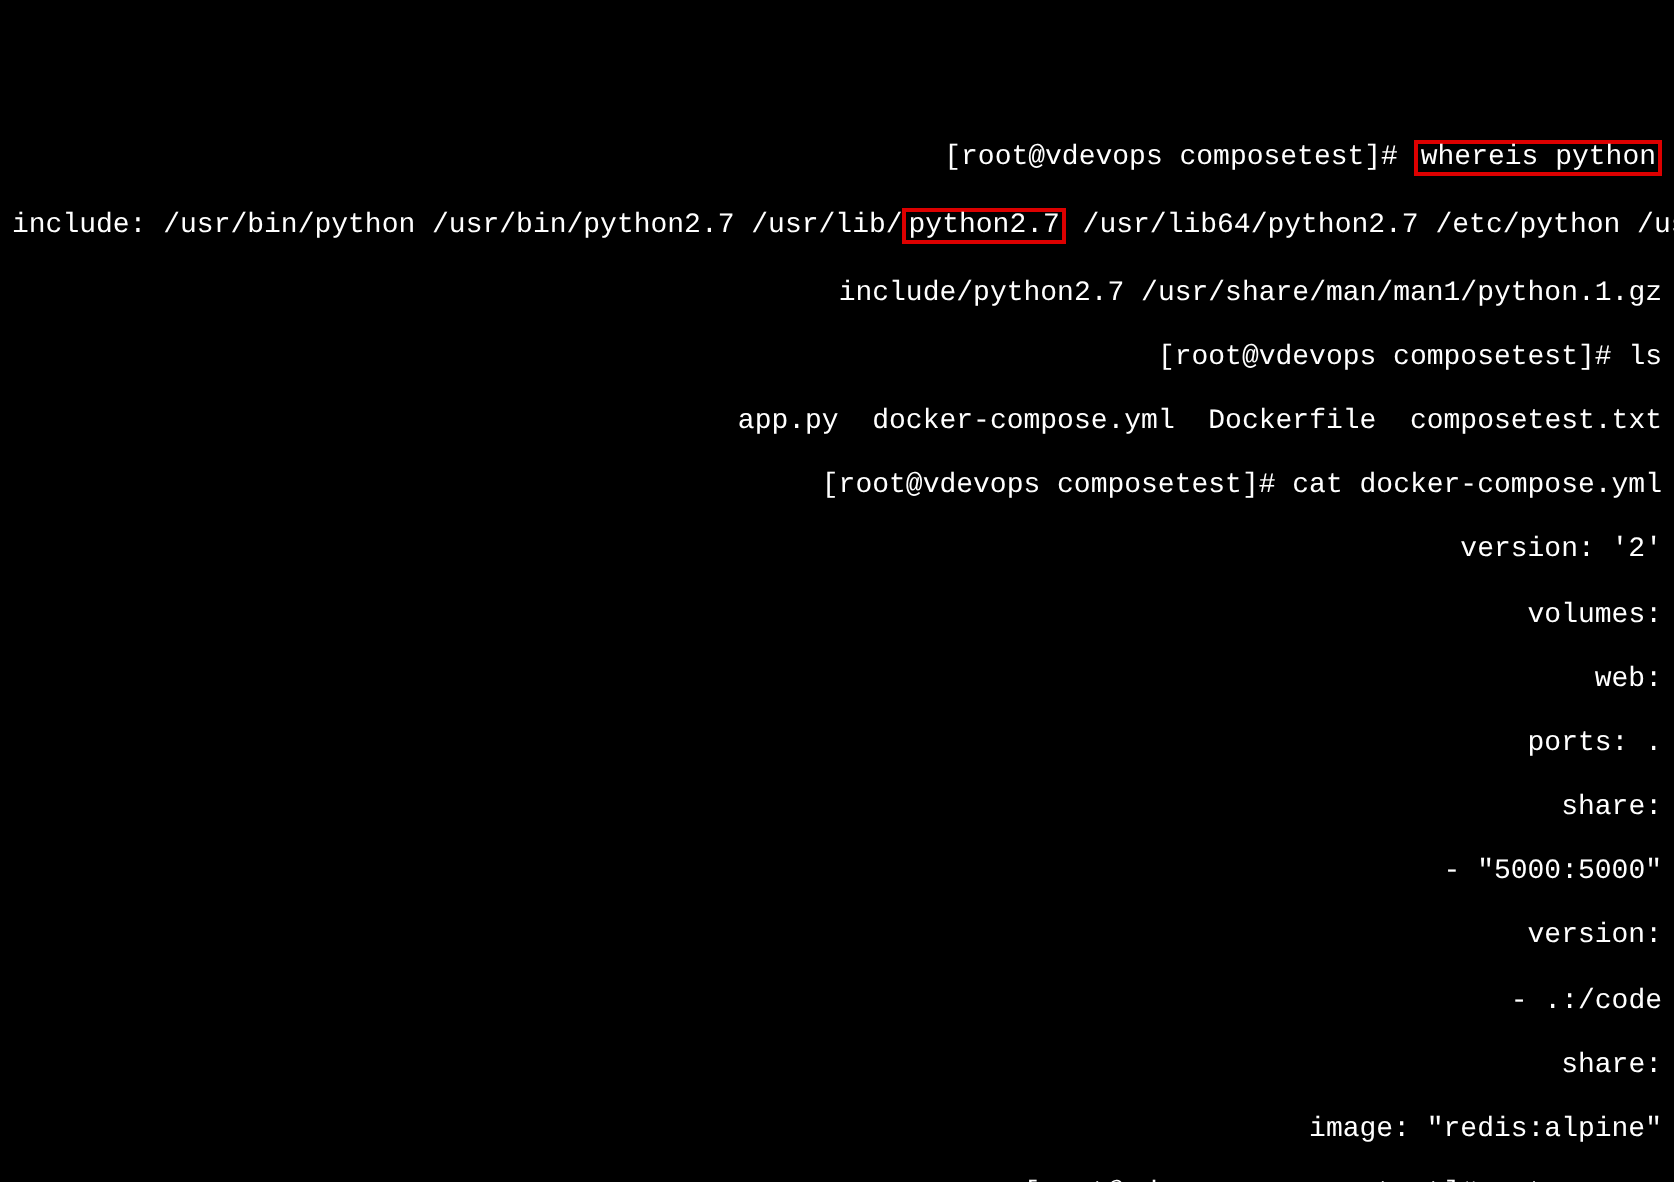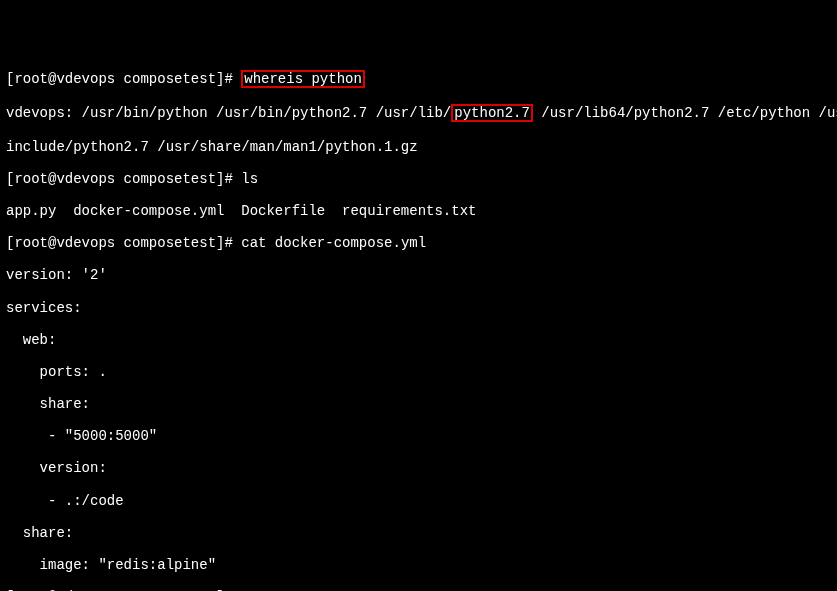--- a/index.html
+++ b/index.html
@@ -8,41 +8,41 @@
       color: #fff;
       font-family: "Courier New", monospace;
       font-size: 14px;
       line-height: 1.15;
       padding: 6px;
       white-space: pre;
       width: 837px;
       height: 591px;
       overflow: hidden;
     }
-    .line { white-space: pre; }
+    .line { white-space: pre; text-align: right; }
     .hl {
       border: 2px solid #d00;
       padding: 0 1px;
       display: inline-block;
       line-height: 1;
     }
   </style>
 </head>
 <body>
 
 
 
 <div class="line"><span>[root@vdevops composetest]# </span><span class="hl">whereis python</span></div>
-<div class="line"><span>vdevops: /usr/bin/python /usr/bin/python2.7 /usr/lib/</span><span class="hl">python2.7</span><span> /usr/lib64/python2.7 /etc/python /usr/</span></div>
+<div class="line"><span>include: /usr/bin/python /usr/bin/python2.7 /usr/lib/</span><span class="hl">python2.7</span><span> /usr/lib64/python2.7 /etc/python /usr/</span></div>
 <div class="line"><span>include/python2.7 /usr/share/man/man1/python.1.gz</span></div>
 <div class="line"><span>[root@vdevops composetest]# </span><span>ls</span></div>
-<div class="line"><span>app.py  docker-compose.yml  Dockerfile  requirements.txt</span></div>
+<div class="line"><span>app.py  docker-compose.yml  Dockerfile  composetest.txt</span></div>
 <div class="line"><span>[root@vdevops composetest]# </span><span>cat docker-compose.yml</span></div>
 <div class="line">version: '2'</div>
-<div class="line">services:</div>
+<div class="line">volumes:</div>
 <div class="line">  web:</div>
 <div class="line">    ports: .</div>
 <div class="line">    share:</div>
 <div class="line">     - "5000:5000"</div>
 <div class="line">    version:</div>
 <div class="line">     - .:/code</div>
 <div class="line">  share:</div>
 <div class="line">    image: "redis:alpine"</div>
 <div class="line"><span>[root@vdevops composetest]# </span><span>cat app.py</span></div>
 

